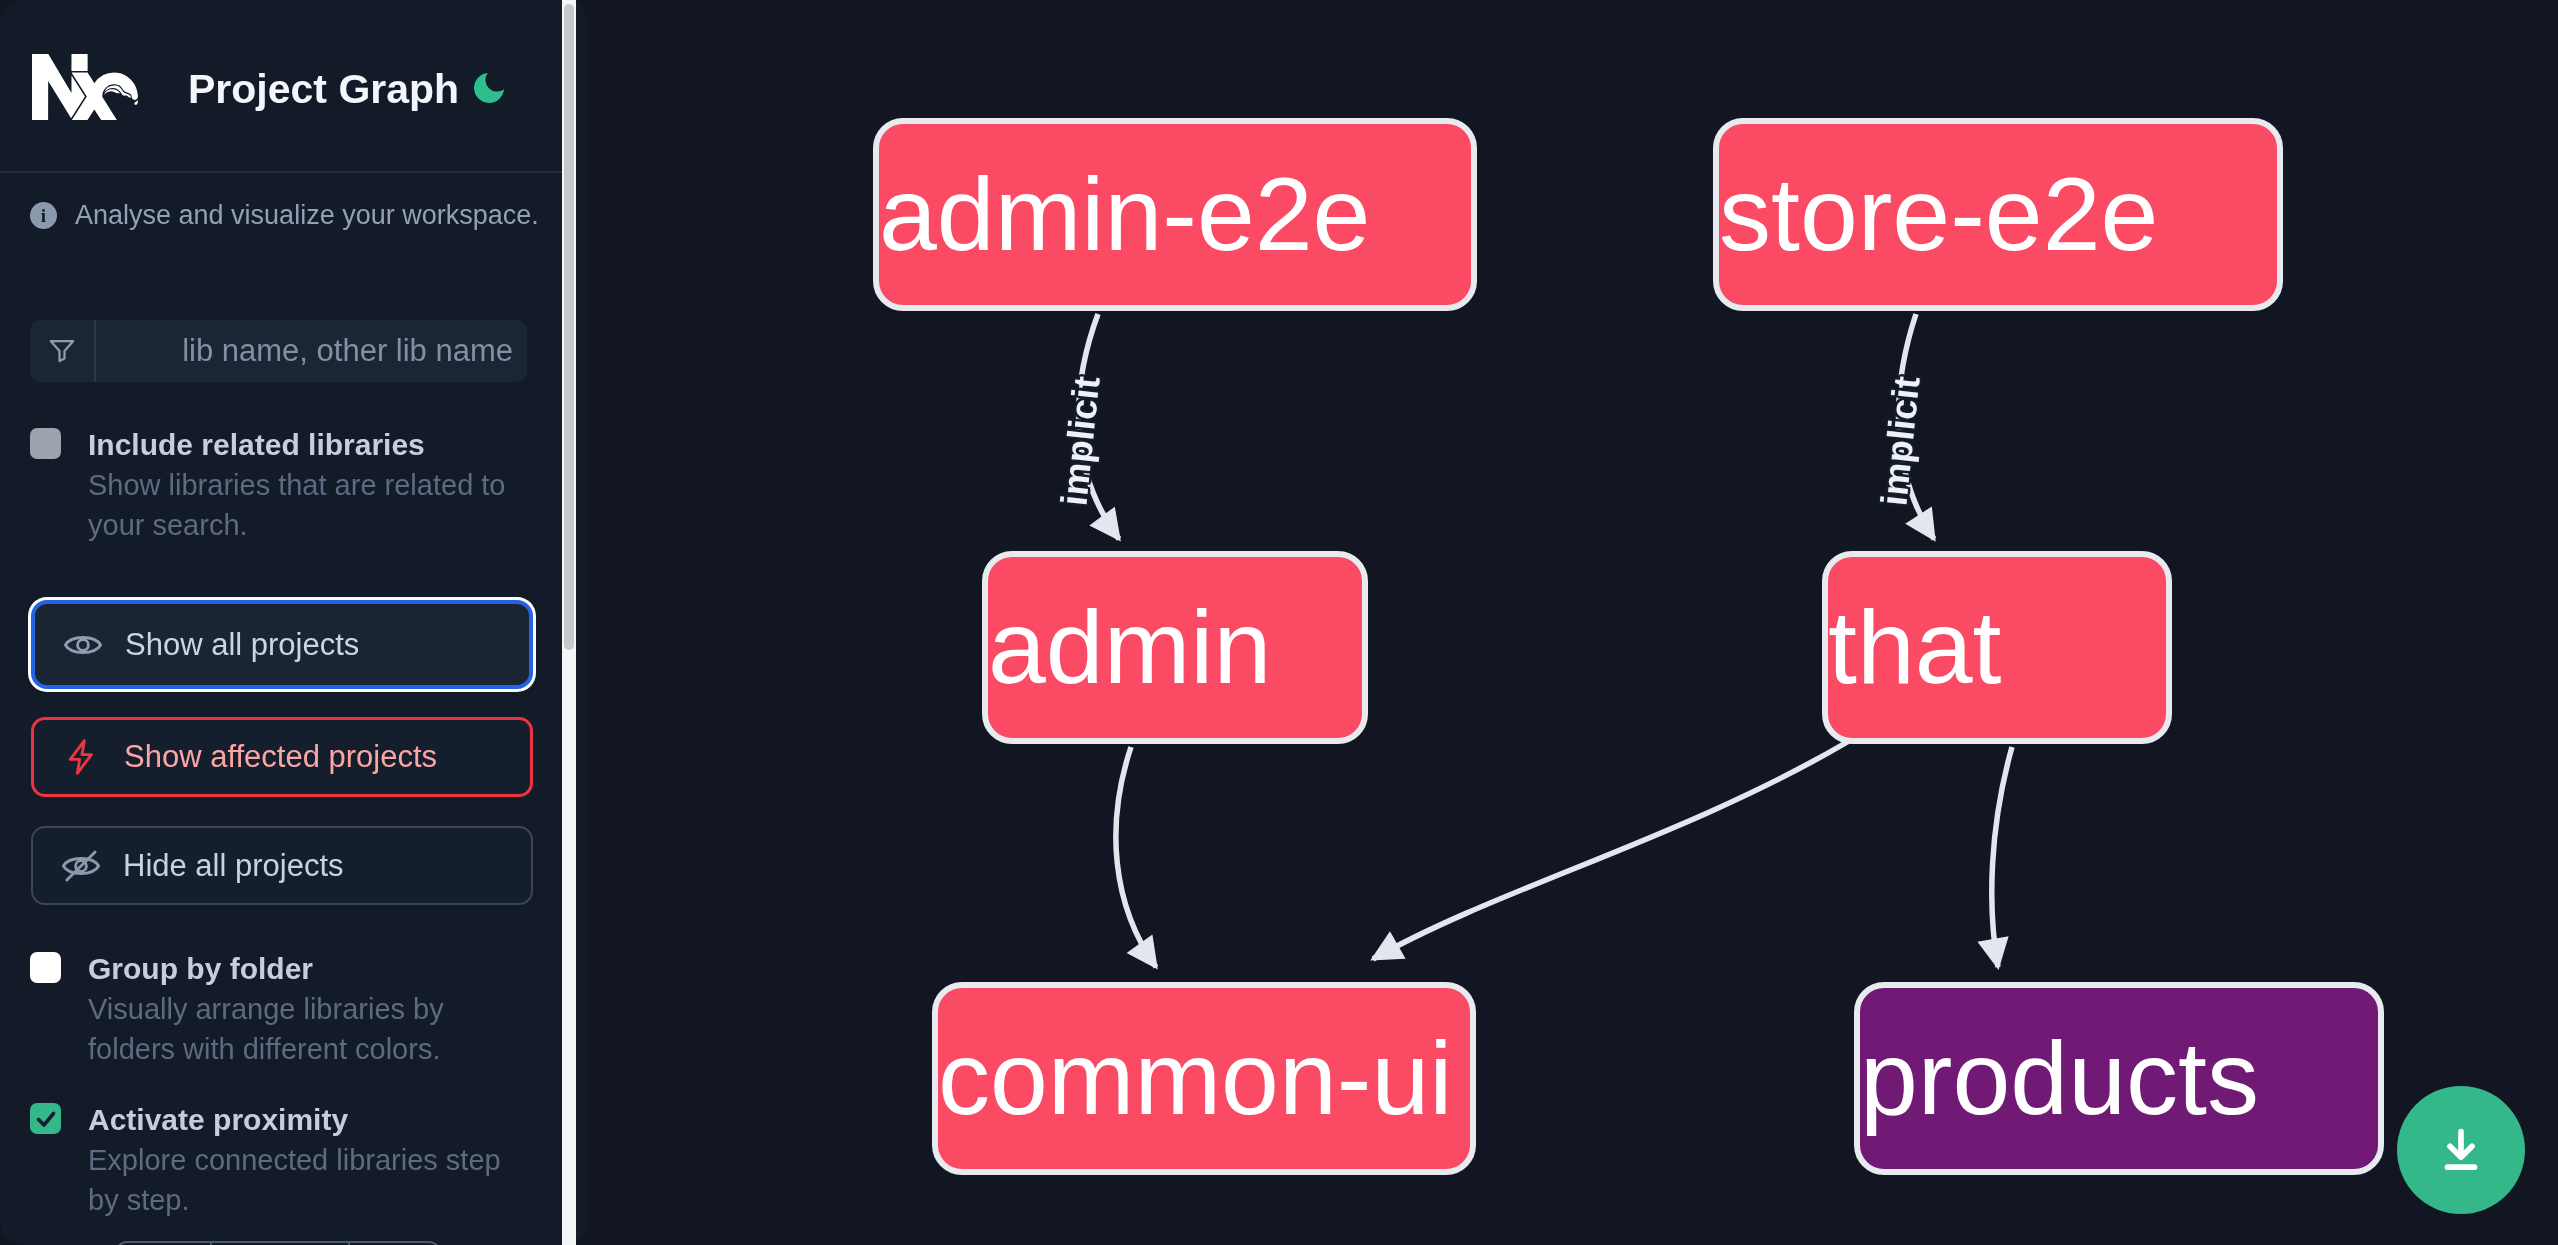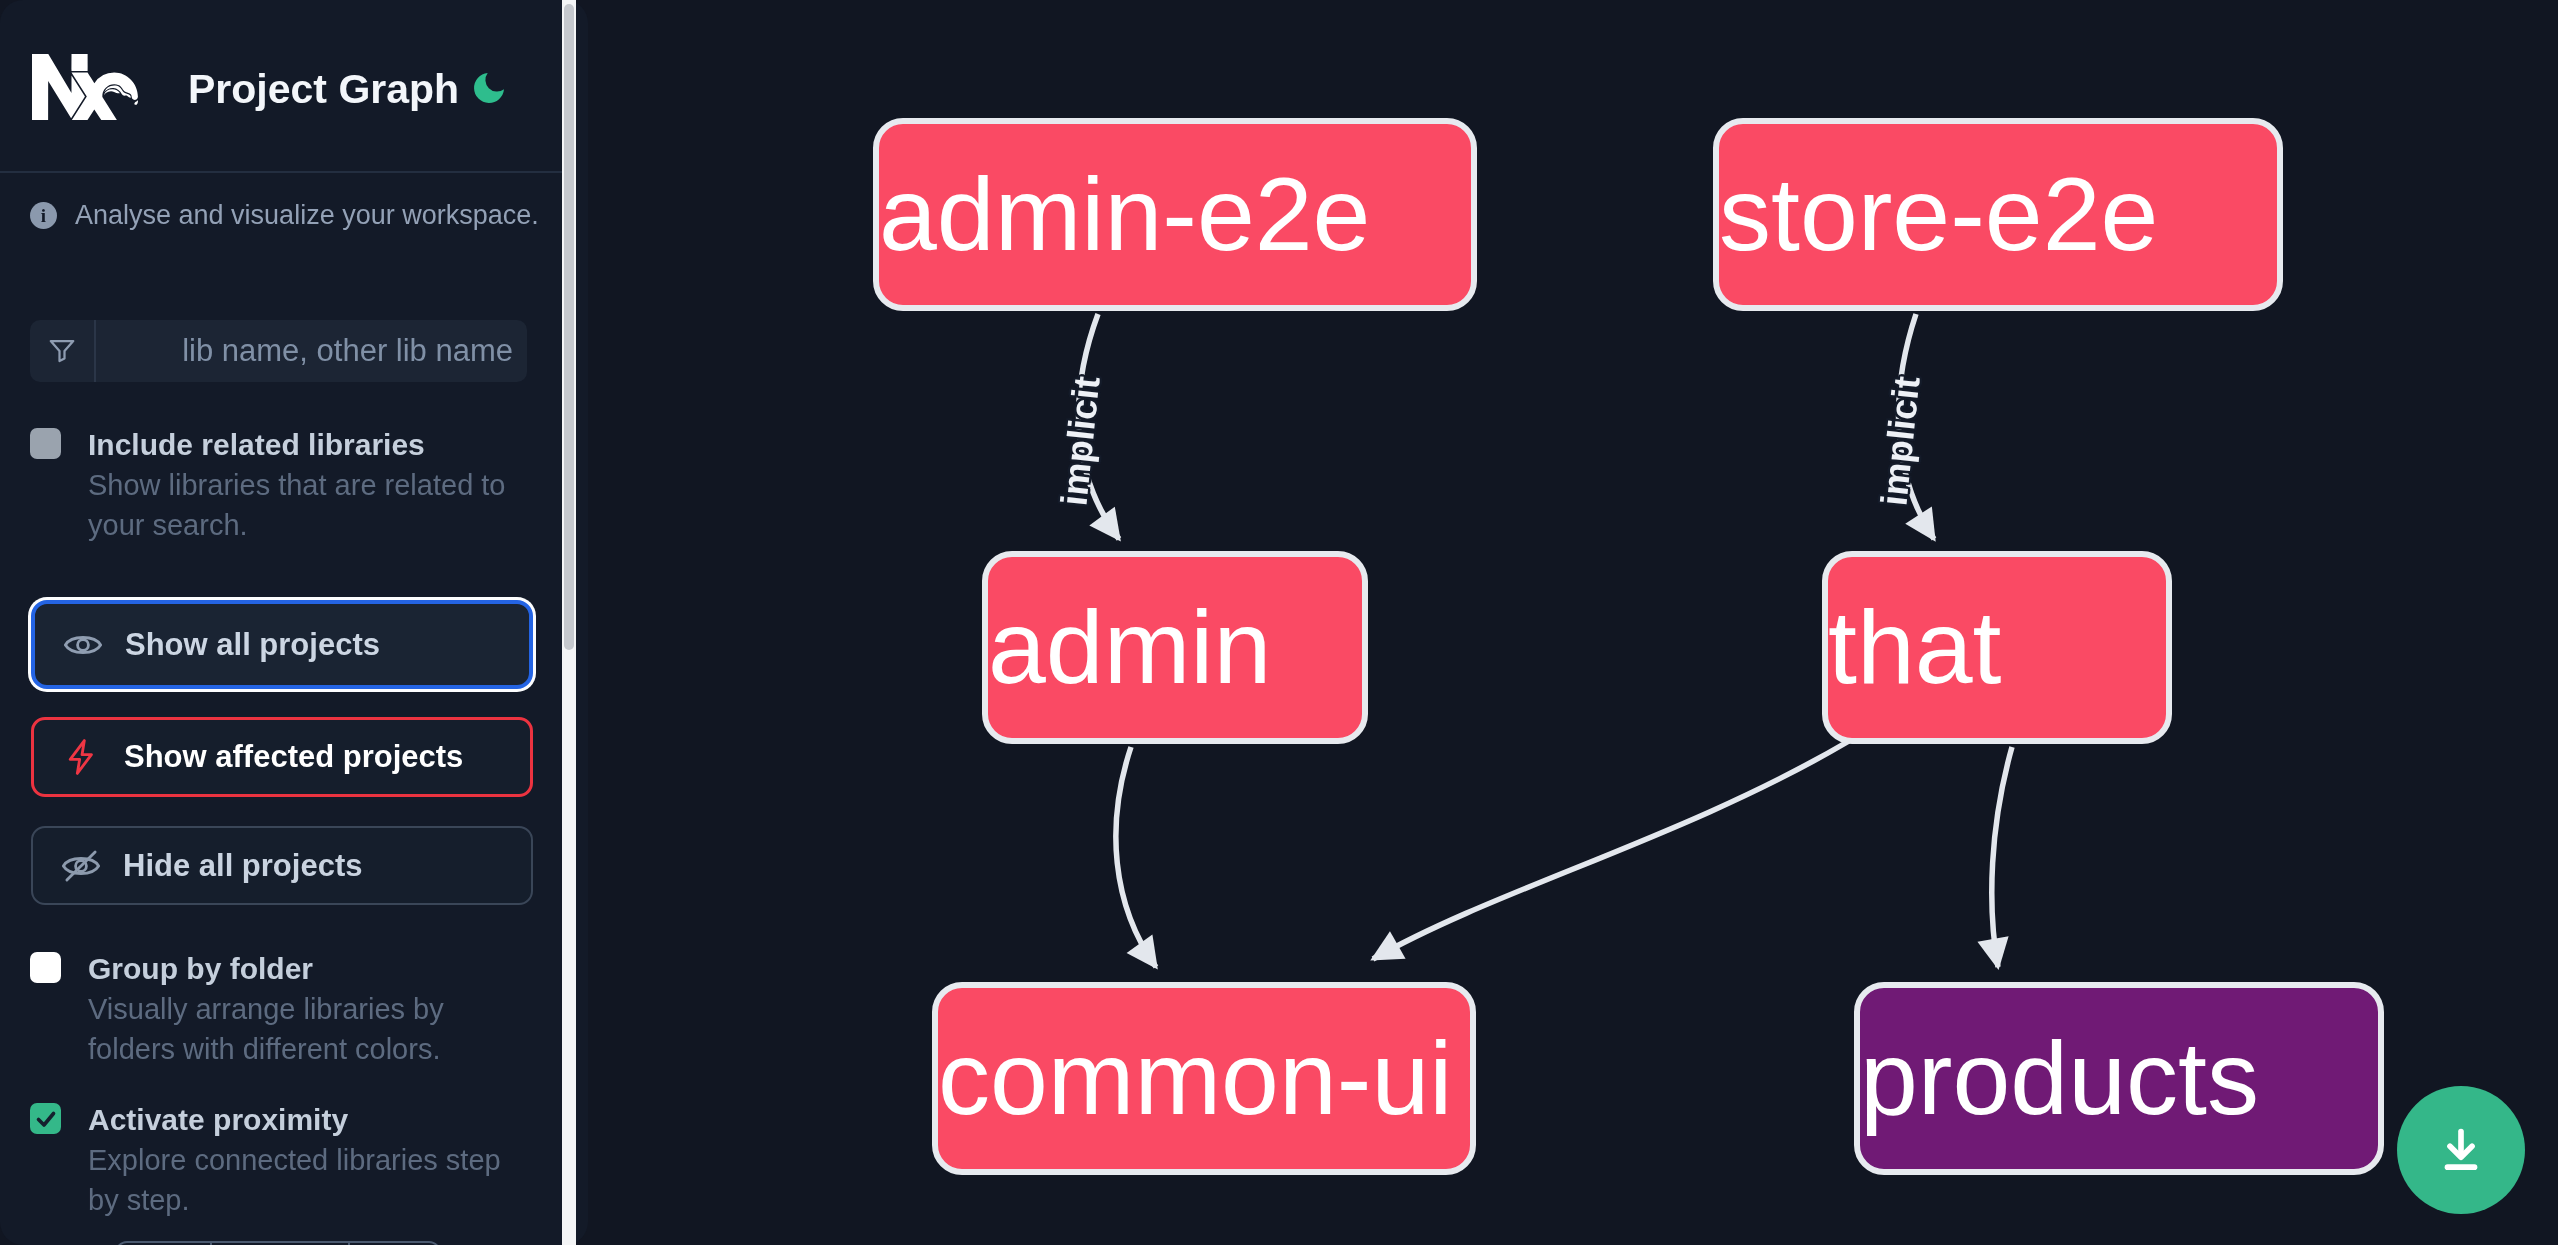--- a/index.html
+++ b/index.html
@@ -52,26 +52,26 @@
   .cbx.gray  { background:#9aa3ae; }
   .cbx.white { background:#ffffff; }
   .cbx.green { background:#34b889; display:flex; align-items:center; justify-content:center; }
   .opt-text { margin-left:27px; width:455px; }
   .opt-label { font-size:30px; font-weight:700; color:#c5cfdc; line-height:40px; }
   .opt-desc  { font-size:29px; color:#5d6b80; line-height:40px; white-space:pre-line;margin-top:32px; }
 
   .sb-btn { position:absolute; left:31px; width:502px; display:flex; align-items:center;
     background:#151e2c; cursor:pointer; font-family:"Liberation Sans", sans-serif; }
   .sb-btn .ic { width:40px; height:40px; margin:0 22px 0 28px; flex:none; }
-  .sb-btn .lbl { font-size:31px; font-weight:700; }
+  .sb-btn .lbl { font-size:31px; font-weight:400; }
   .btn-show-all { top:600px; height:89px; background:#1a2433; border:4px solid #2464e4;
     border-radius:16px; box-shadow:0 0 0 3px #fcfdfe; }
   .btn-show-all .lbl { color:#ccd6e3; }
   .btn-affected { top:717px; height:80px; border:3px solid #ec3340; border-radius:14px; }
-  .btn-affected .lbl { color:#ffffff;text-align:center; }
+  .btn-affected .lbl { color:#fca5a5;text-align:center; }
   .btn-hide { top:826px; height:79px; border:2px solid #3a4658; border-radius:14px; }
   .btn-hide .lbl { color:#c9d3e0; }
 
   .stepper { position:absolute; left:115px; top:1241px; width:326px; height:40px;
     background:#131a28; border:2px solid #4b5a70; border-radius:12px 12px 0 0; display:flex; }
   .stepper .seg { height:100%; border-right:2px solid #4b5a70; }
   .stepper .seg:last-child { border-right:none; }
 
   .scrollbar { position:absolute; left:562px; top:0; width:14px; height:1245px; background:#f4f5f6; }
   .scroll-thumb { position:absolute; left:2px; top:4px; width:10px; height:646px;

